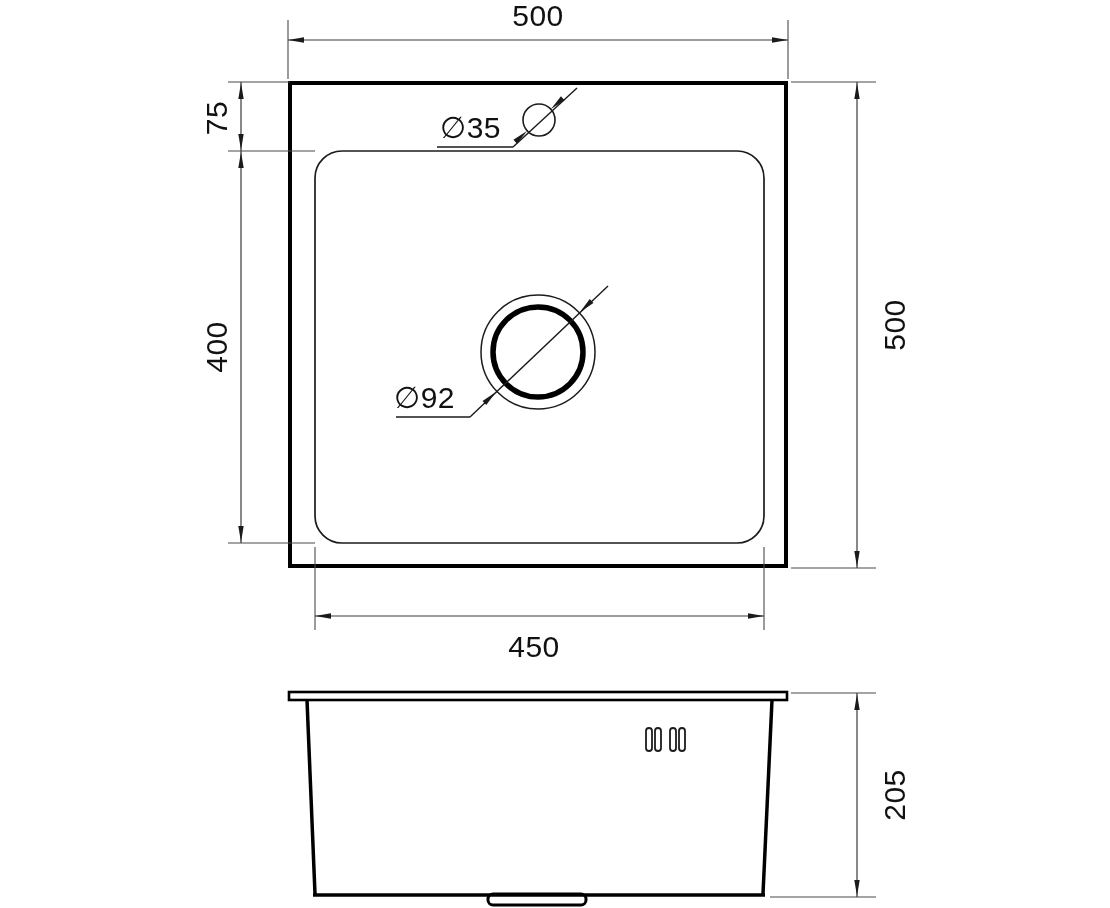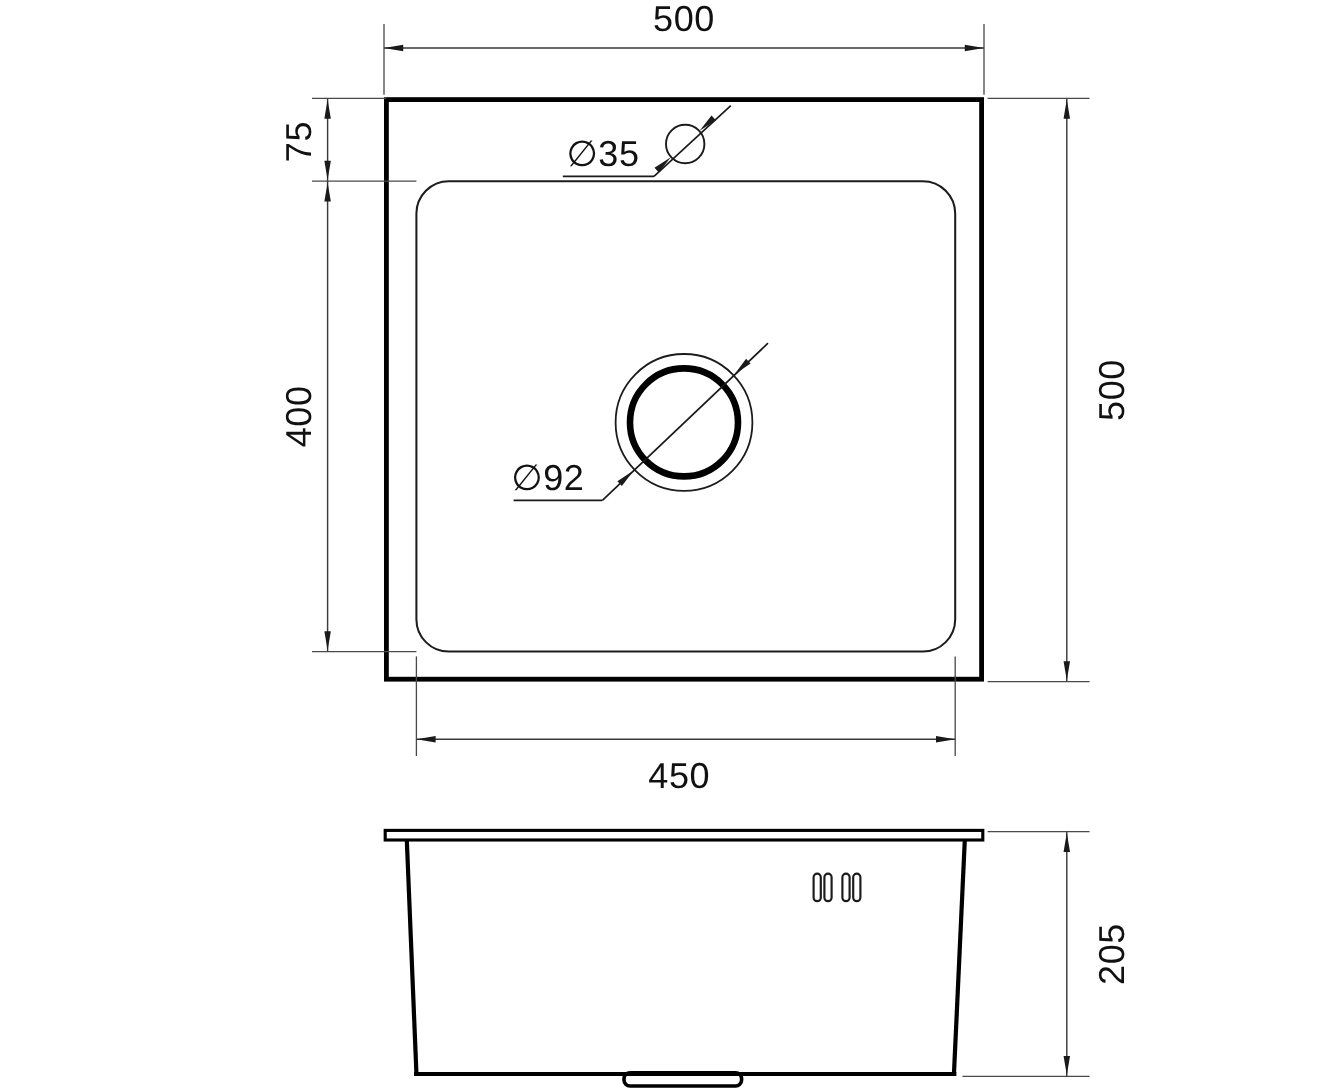--- a/index.html
+++ b/index.html
@@ -9,21 +9,20 @@
     width: 1110px;
     height: 908px;
     overflow: hidden;
     font-family: "Liberation Sans", "DejaVu Sans", sans-serif;
   }
   .drawing-stage {
     position: relative;
     width: 1060px;
     height: 908px;
     background: #ffffff;
-    margin-left: 32px;
   }
   svg { display: block; }
   .geo  { stroke: #000000; fill: none; }
   .thin { stroke: #1c1c1c; fill: none; }
   .dim  { stroke: #3a3a3a; stroke-width: 1.2; fill: none; }
   .ext  { stroke: #4a4a4a; stroke-width: 1.1; fill: none; }
   .lead { stroke: #1a1a1a; stroke-width: 1.4; fill: none; }
   .arrow { fill: #1a1a1a; stroke: none; }
   .dim-text {
     font-family: "Liberation Sans", "DejaVu Sans", sans-serif;

